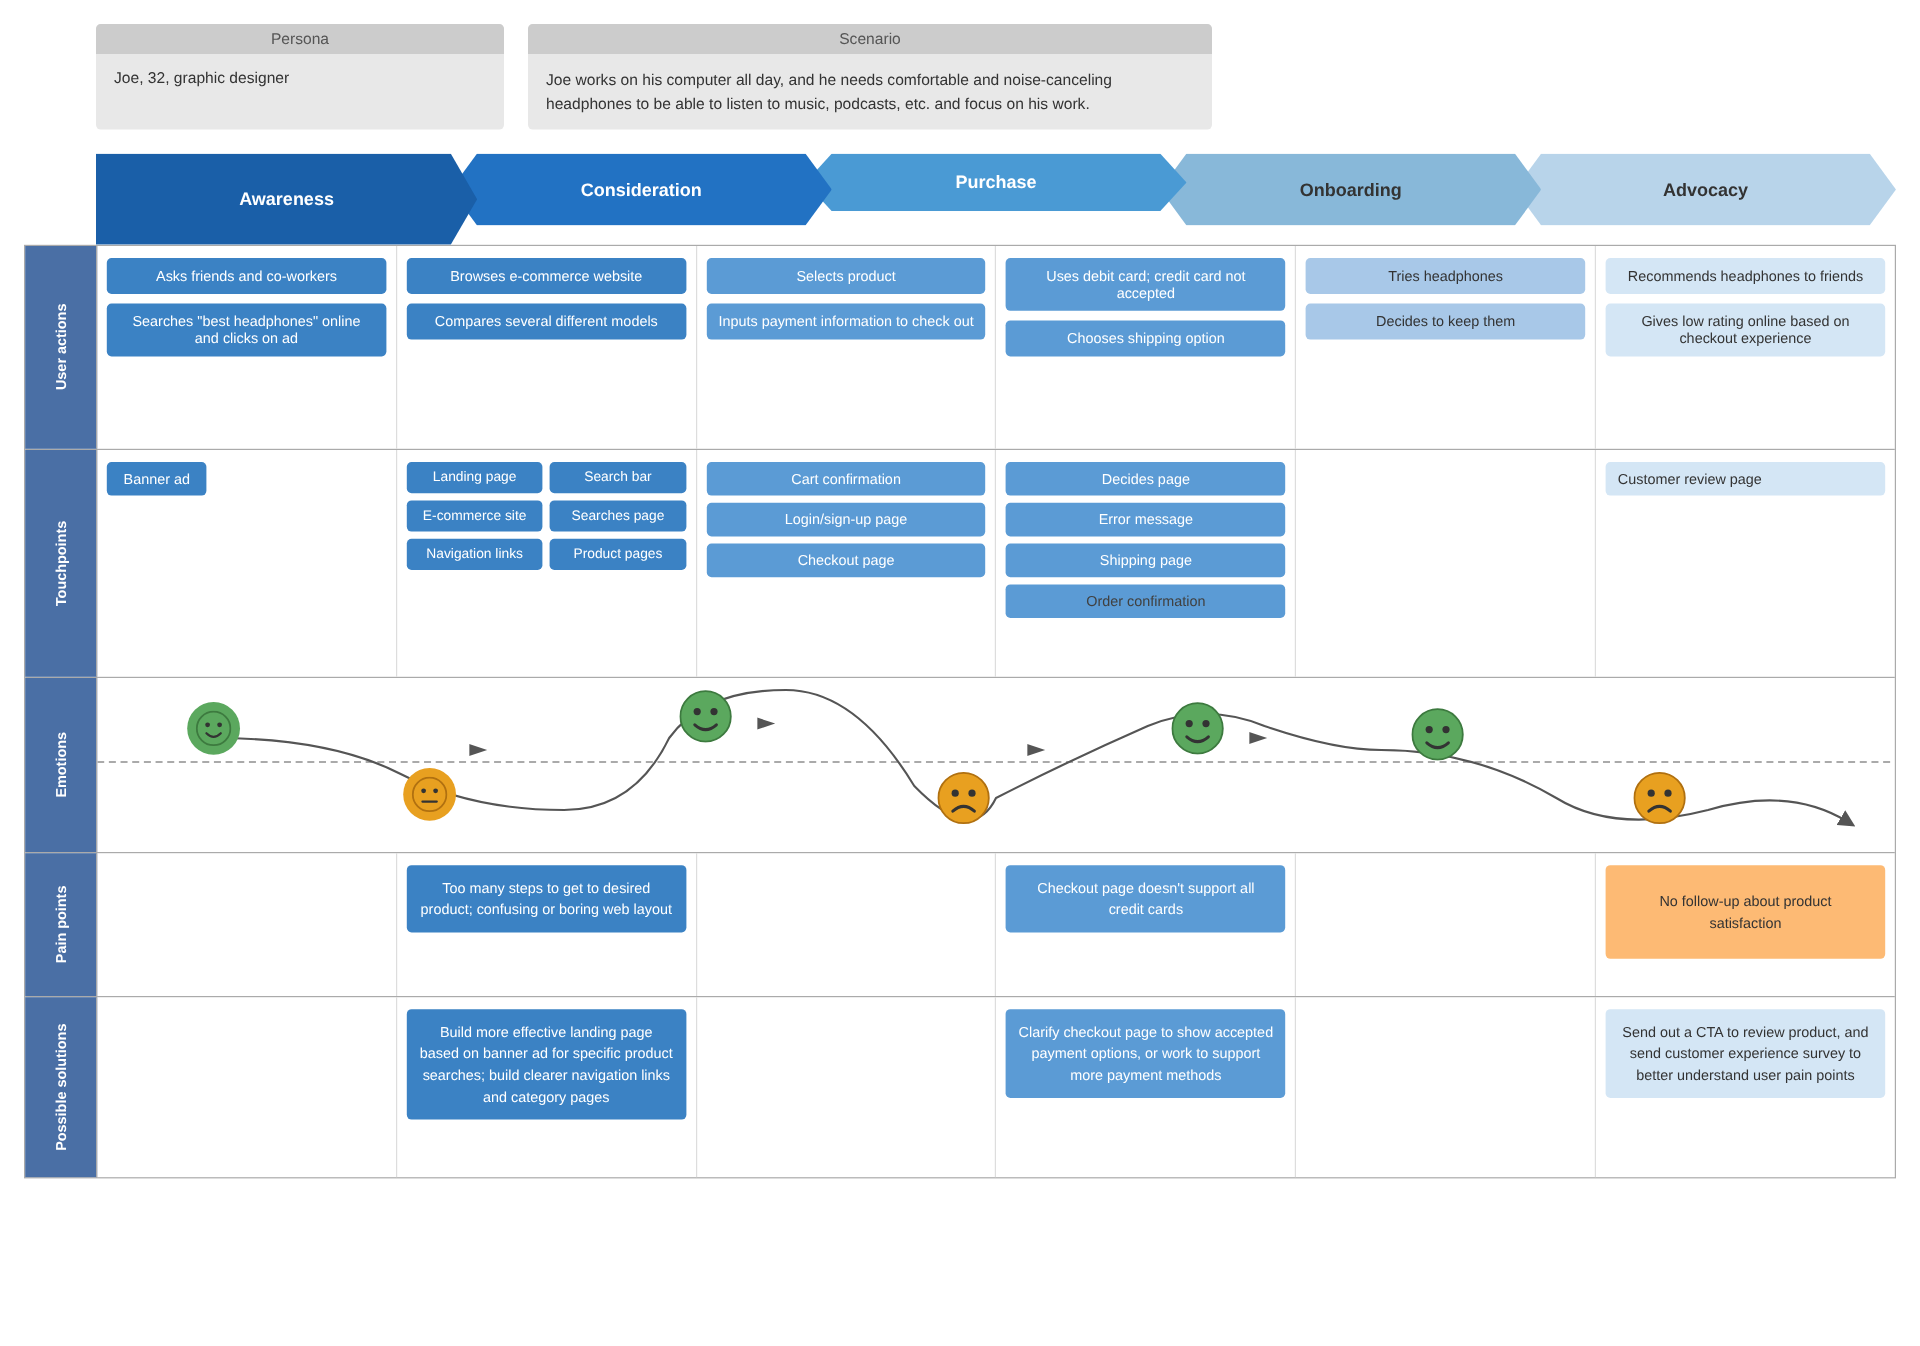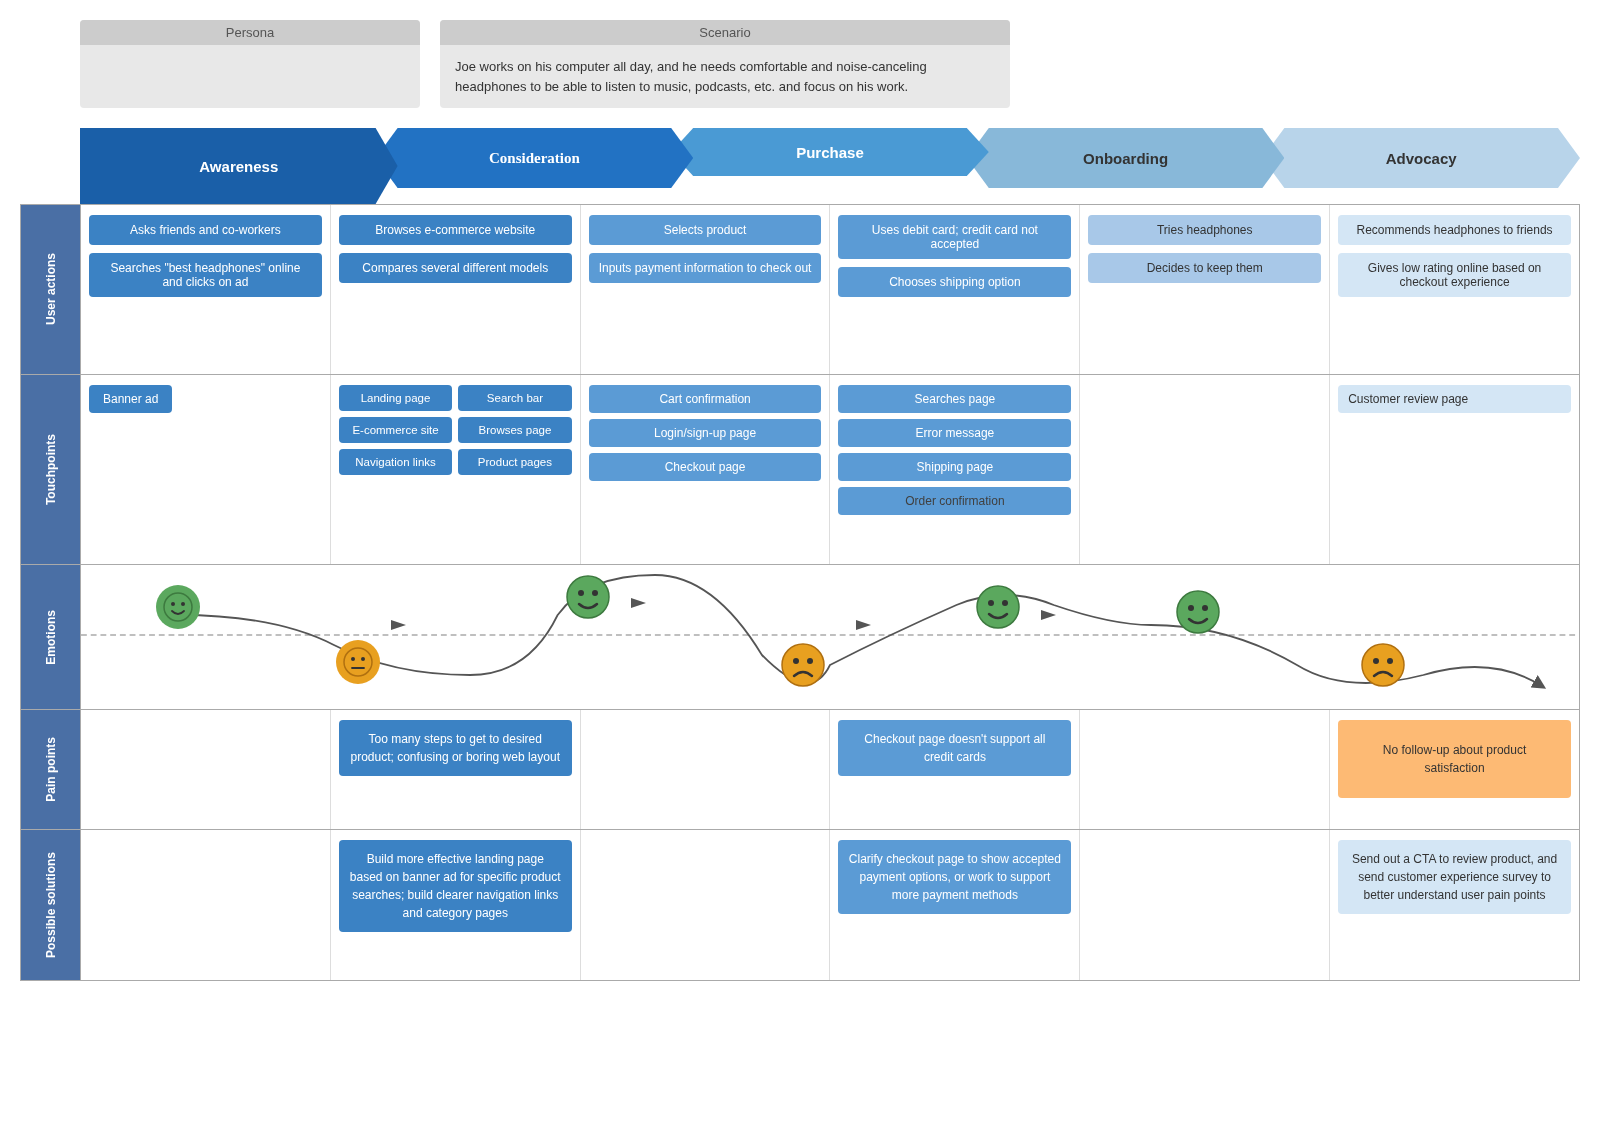--- a/index.html
+++ b/index.html
@@ -11,30 +11,31 @@
     .outer { width: 1600px; }
   </style>
 </head>
 <body>
 <div class="outer">
 <div class="page">
 
 <div style="display:flex; gap:20px; margin-bottom:20px; margin-left:60px;">
   <div style="background:#e8e8e8; border-radius:4px; width:340px;">
     <div style="background:#ccc; text-align:center; padding:5px 10px; font-size:13px; color:#555; border-radius:4px 4px 0 0;">Persona</div>
+    <div style="padding:12px 15px; font-size:13px; color:#333;">Joe, 32, graphic designer</div>
   </div>
   <div style="background:#e8e8e8; border-radius:4px; width:570px;">
     <div style="background:#ccc; text-align:center; padding:5px 10px; font-size:13px; color:#555; border-radius:4px 4px 0 0;">Scenario</div>
     <div style="padding:12px 15px; font-size:13px; color:#333; line-height:1.5;">Joe works on his computer all day, and he needs comfortable and noise-canceling headphones to be able to listen to music, podcasts, etc. and focus on his work.</div>
   </div>
 </div>
 
 <div style="display:flex; margin-left:60px; margin-bottom:0; gap:0;">
   <div style="flex:1; background:#1a5fa8; color:white; font-weight:bold; font-size:15px; height:76px; display:flex; align-items:center; justify-content:center; clip-path: polygon(0 0, calc(100% - 22px) 0, 100% 50%, calc(100% - 22px) 100%, 0 100%); z-index:5;">Awareness</div>
-  <div style="flex:1; background:#2272c3; color:white; font-weight:bold; font-size:15px; height:60px; display:flex; align-items:center; justify-content:center; clip-path: polygon(22px 0, calc(100% - 22px) 0, 100% 50%, calc(100% - 22px) 100%, 22px 100%, 0 50%); margin-left:-22px; z-index:4;font-family:Liberation Serif, serif;">Consideration</div>
+  <div style="flex:1; background:#2272c3; color:white; font-weight:bold; font-size:15px; height:60px; display:flex; align-items:center; justify-content:center; clip-path: polygon(22px 0, calc(100% - 22px) 0, 100% 50%, calc(100% - 22px) 100%, 22px 100%, 0 50%); margin-left:-22px; z-index:4;">Consideration</div>
   <div style="flex:1; background:#4a9ad4; color:white; font-weight:bold; font-size:15px; height:48px; display:flex; align-items:center; justify-content:center; clip-path: polygon(22px 0, calc(100% - 22px) 0, 100% 50%, calc(100% - 22px) 100%, 22px 100%, 0 50%); margin-left:-22px; z-index:3;">Purchase</div>
   <div style="flex:1; background:#88b8d9; color:#333; font-weight:bold; font-size:15px; height:60px; display:flex; align-items:center; justify-content:center; clip-path: polygon(22px 0, calc(100% - 22px) 0, 100% 50%, calc(100% - 22px) 100%, 22px 100%, 0 50%); margin-left:-22px; z-index:2;">Onboarding</div>
   <div style="flex:1; background:#b8d4ea; color:#333; font-weight:bold; font-size:15px; height:60px; display:flex; align-items:center; justify-content:center; clip-path: polygon(22px 0, calc(100% - 22px) 0, 100% 50%, calc(100% - 22px) 100%, 22px 100%, 0 50%); margin-left:-22px; z-index:1;">Advocacy</div>
 </div>
 
 <div style="border:1px solid #aaa; display:flex; flex-direction:column;">
 
   <div style="display:flex; border-bottom:1px solid #aaa; min-height:170px;">
     <div style="width:60px; min-width:60px; background:#4a6fa5; display:flex; align-items:center; justify-content:center; border-right:1px solid #aaa;">
       <span style="color:white; font-size:12px; font-weight:bold; writing-mode:vertical-rl; transform:rotate(180deg);">User actions</span>
@@ -80,33 +81,33 @@
     <div style="flex:1; display:flex;">
 
       <div style="flex:1; padding:10px 8px; border-right:1px solid #ddd; display:flex; flex-direction:column; gap:6px; align-items:flex-start;">
         <div style="background:#3b82c4; color:white; border-radius:4px; padding:7px 14px; font-size:12px; text-align:center;">Banner ad</div>
       </div>
 
       <div style="flex:1; padding:10px 8px; border-right:1px solid #ddd; display:grid; grid-template-columns:1fr 1fr; gap:6px; align-content:start;">
         <div style="background:#3b82c4; color:white; border-radius:4px; padding:7px 6px; font-size:11.5px; text-align:center;">Landing page</div>
         <div style="background:#3b82c4; color:white; border-radius:4px; padding:7px 6px; font-size:11.5px; text-align:center;">Search bar</div>
         <div style="background:#3b82c4; color:white; border-radius:4px; padding:7px 6px; font-size:11.5px; text-align:center;">E-commerce site</div>
-        <div style="background:#3b82c4; color:white; border-radius:4px; padding:7px 6px; font-size:11.5px; text-align:center;">Browses page</div>
+        <div style="background:#3b82c4; color:white; border-radius:4px; padding:7px 6px; font-size:11.5px; text-align:center;">Searches page</div>
         <div style="background:#3b82c4; color:white; border-radius:4px; padding:7px 6px; font-size:11.5px; text-align:center;">Navigation links</div>
         <div style="background:#3b82c4; color:white; border-radius:4px; padding:7px 6px; font-size:11.5px; text-align:center;">Product pages</div>
       </div>
 
       <div style="flex:1; padding:10px 8px; border-right:1px solid #ddd; display:flex; flex-direction:column; gap:6px;">
         <div style="background:#5b9bd5; color:white; border-radius:4px; padding:7px 10px; font-size:12px; text-align:center;">Cart confirmation</div>
         <div style="background:#5b9bd5; color:white; border-radius:4px; padding:7px 10px; font-size:12px; text-align:center;">Login/sign-up page</div>
         <div style="background:#5b9bd5; color:white; border-radius:4px; padding:7px 10px; font-size:12px; text-align:center;">Checkout page</div>
       </div>
 
       <div style="flex:1; padding:10px 8px; border-right:1px solid #ddd; display:flex; flex-direction:column; gap:6px;">
-        <div style="background:#5b9bd5; color:white; border-radius:4px; padding:7px 10px; font-size:12px; text-align:center;">Searches page</div>
+        <div style="background:#5b9bd5; color:white; border-radius:4px; padding:7px 10px; font-size:12px; text-align:center;">Decides page</div>
         <div style="background:#5b9bd5; color:white; border-radius:4px; padding:7px 10px; font-size:12px; text-align:center;">Error message</div>
         <div style="background:#5b9bd5; color:white; border-radius:4px; padding:7px 10px; font-size:12px; text-align:center;">Shipping page</div>
         <div style="background:#5b9bd5; color:#404040; border-radius:4px; padding:7px 10px; font-size:12px; text-align:center;">Order confirmation</div>
       </div>
 
       <div style="flex:1; padding:10px 8px; border-right:1px solid #ddd;"></div>
 
       <div style="flex:1; padding:10px 8px; display:flex; flex-direction:column; gap:6px;">
         <div style="background:#d4e6f5; color:#333; border-radius:4px; padding:7px 10px; font-size:12px; text-align:left;">Customer review page</div>
       </div>

